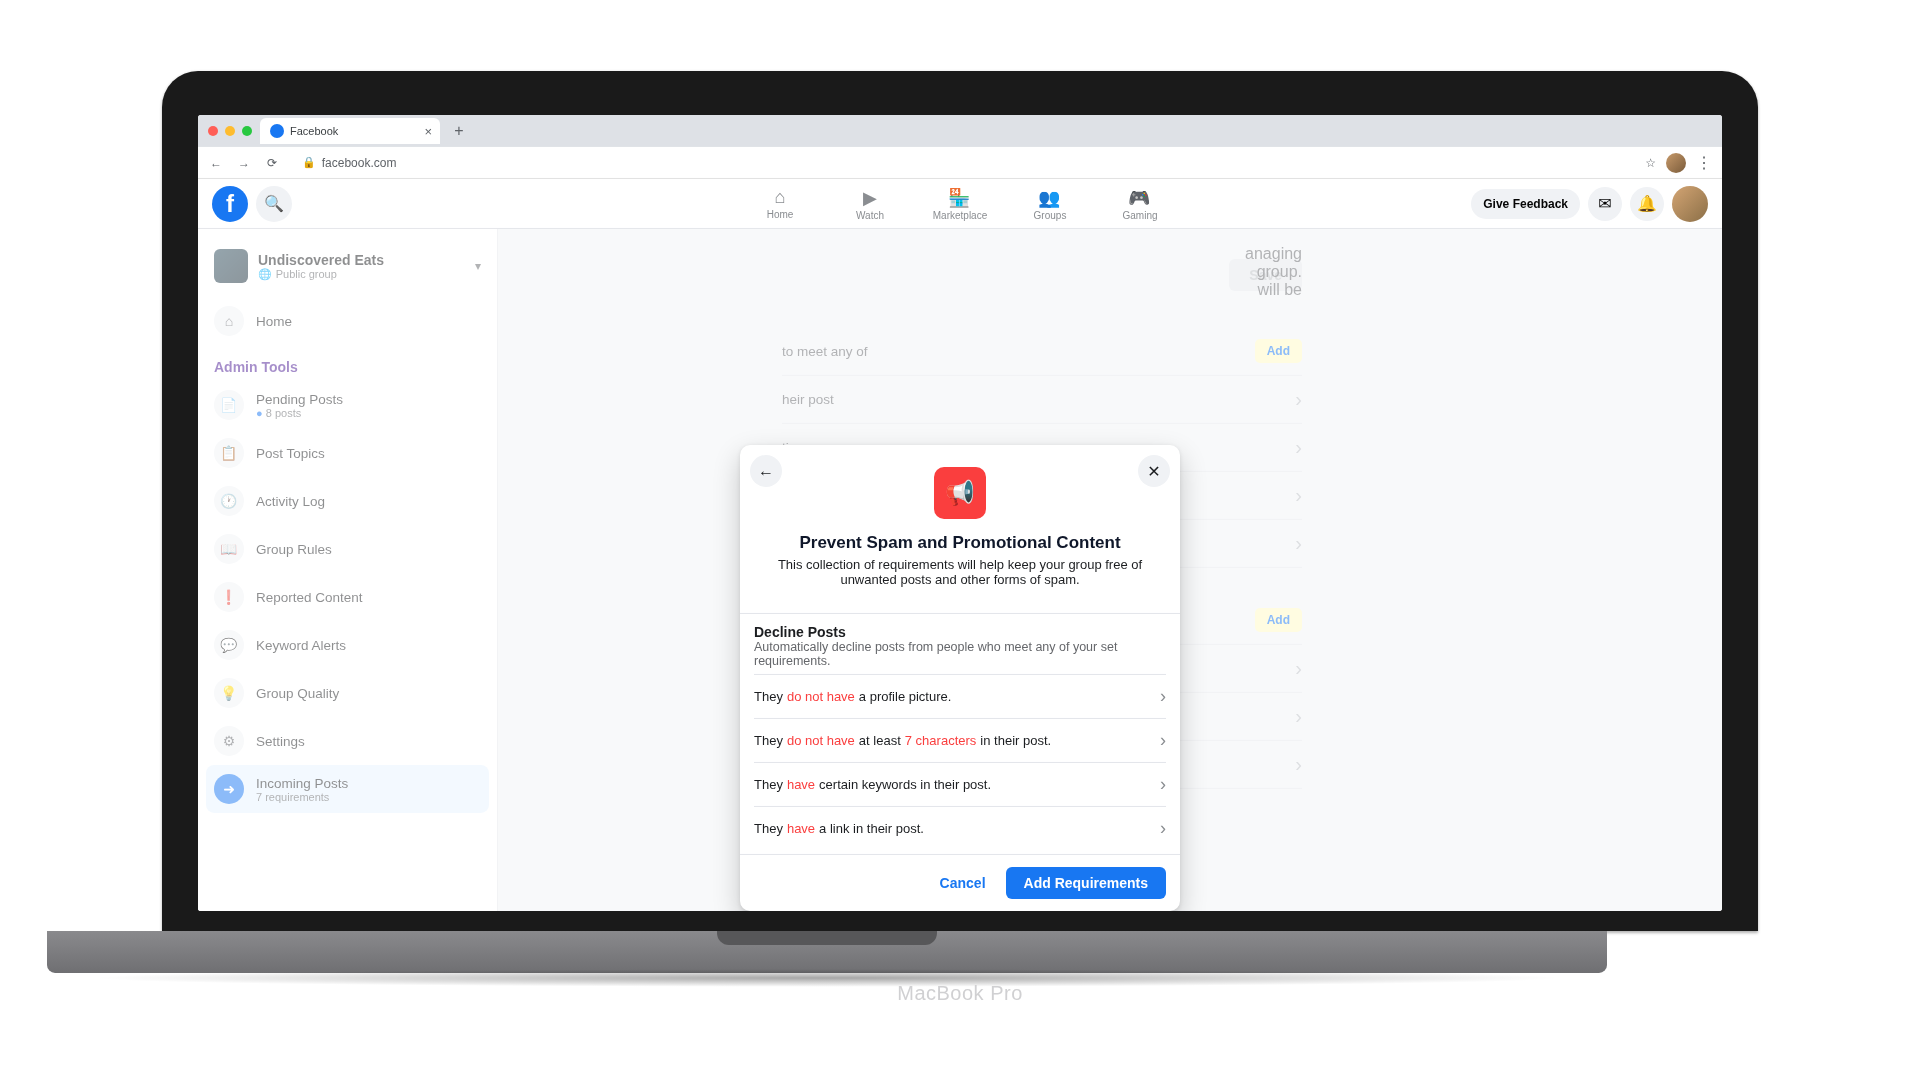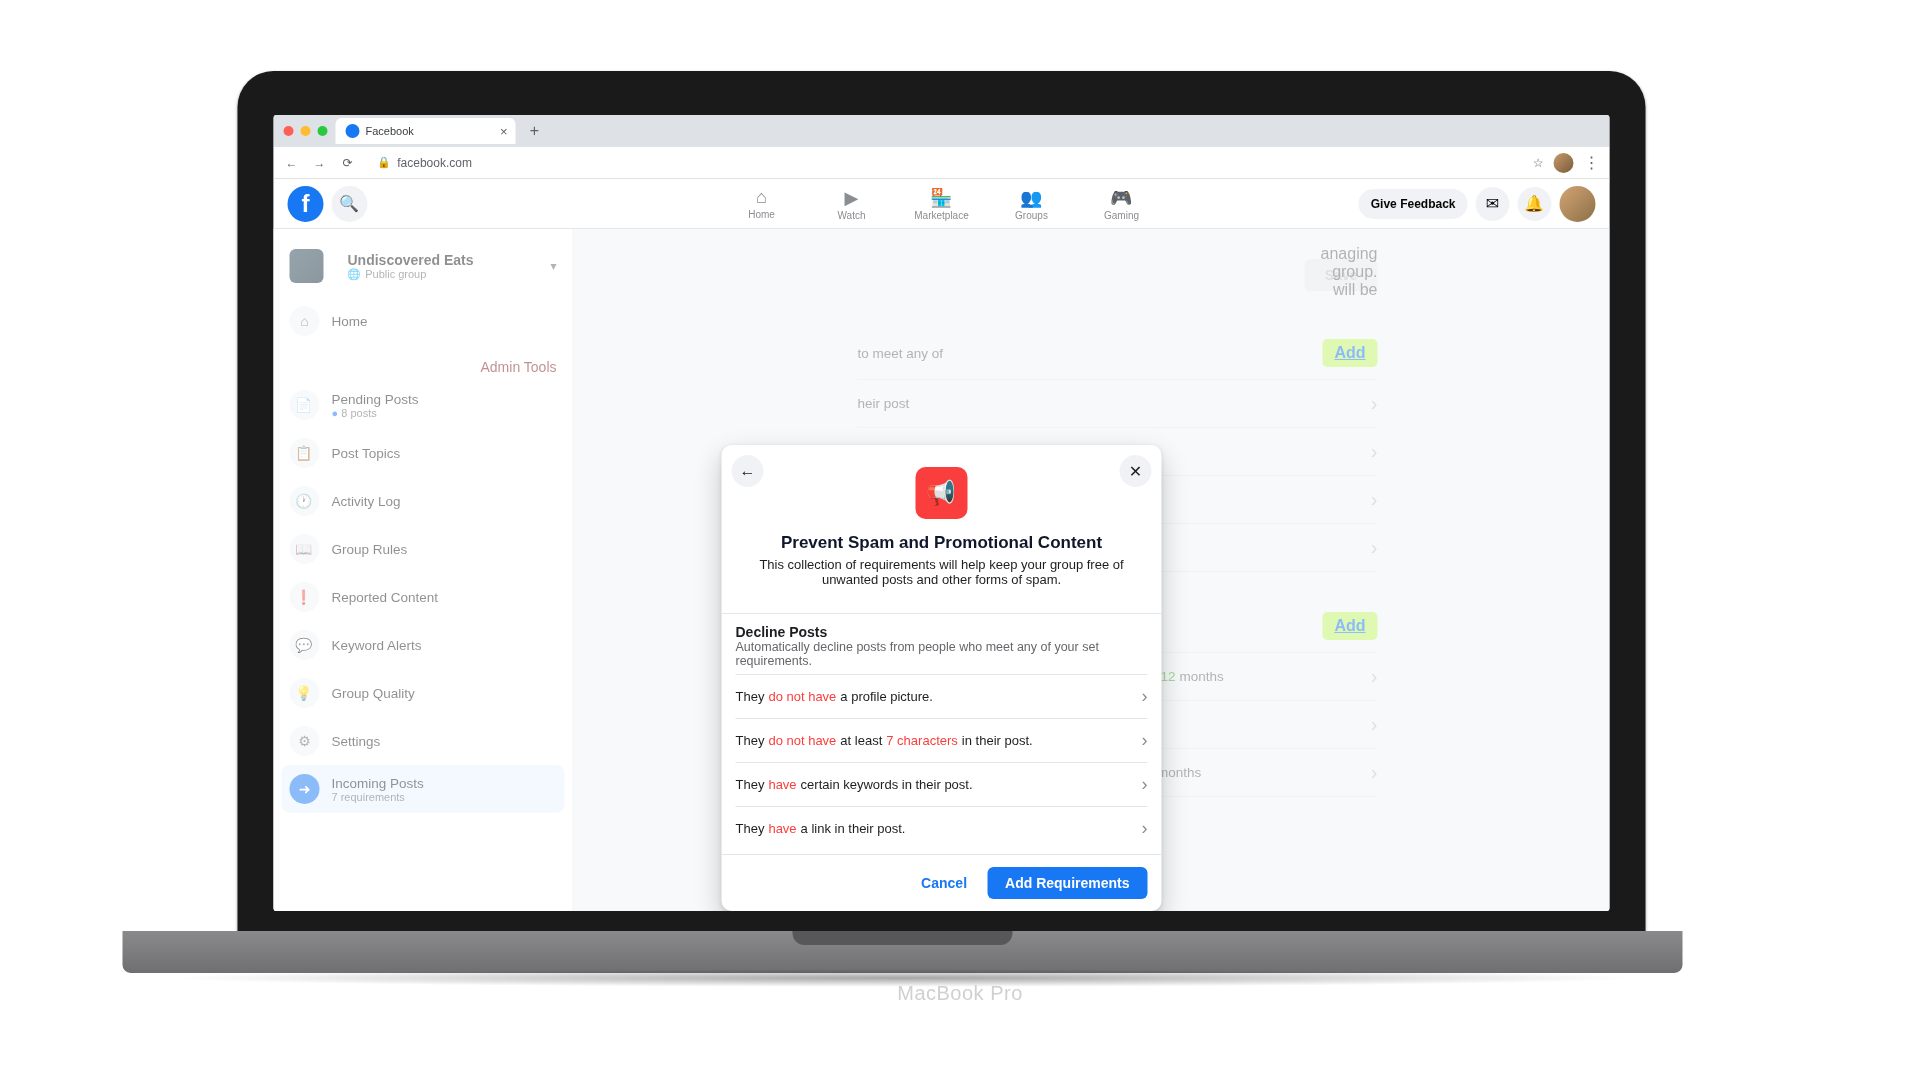--- a/index.html
+++ b/index.html
@@ -1,20 +1,20 @@
 <!DOCTYPE html>
 <html><head>
 <meta charset="utf-8">
 <style>
 * { box-sizing: border-box; margin: 0; padding: 0; font-family: -apple-system, BlinkMacSystemFont, "Segoe UI", Helvetica, Arial, sans-serif; }
 body { background: #fff; width: 1920px; height: 1080px; overflow: hidden; position: relative; }
 
 
 .laptop { position: absolute; left: 50%; top: 50%; transform: translate(-50%, -52%); }
-.screen-bezel { width: 1408px; height: 860px; background: #1a1a1a; border-radius: 36px 36px 0 0; padding: 44px 36px 20px 36px; box-shadow: 0 2px 3px rgba(0,0,0,.3); }
+.screen-bezel { width: 1596px; height: 860px; background: #1a1a1a; border-radius: 36px 36px 0 0; padding: 44px 36px 20px 36px; box-shadow: 0 2px 3px rgba(0,0,0,.3); }
 .screen { width: 100%; height: 100%; background: #fff; border-radius: 3px; overflow: hidden; position: relative; }
 .base { width: 1560px; height: 42px; background: linear-gradient(#8a8a8d, #6f6f72); margin: 0 auto; border-radius: 0 0 8px 8px; position: relative; margin-left: -115px; }
 .base::after { content: ""; position: absolute; bottom: -14px; left: 40px; right: 40px; height: 18px; background: radial-gradient(ellipse at center, rgba(0,0,0,.35), transparent 70%); }
 .notch { position: absolute; top: 0; left: 50%; transform: translateX(-50%); width: 220px; height: 14px; background: #575759; border-radius: 0 0 12px 12px; }
 .brand { position: absolute; bottom: -32px; left: 50%; transform: translateX(-50%); color: #d0d0d2; font-size: 20px; letter-spacing: .5px; font-weight: 300; }
 .brand b { font-weight: 500; }
 
 
 .browser-tabs { height: 32px; background: #dee1e6; display: flex; align-items: center; padding: 0 10px; gap: 8px; }
 .traffic { display: flex; gap: 7px; }
@@ -43,41 +43,41 @@
 .feedback { background: #f0f2f5; padding: 8px 12px; border-radius: 18px; font-size: 12px; font-weight: 600; color: #050505; }
 .circ { width: 34px; height: 34px; border-radius: 50%; background: #f0f2f5; display: flex; align-items: center; justify-content: center; color: #050505; font-size: 16px; }
 .prof { width: 36px; height: 36px; border-radius: 50%; background: linear-gradient(135deg,#d4a574,#8b6f47); }
 
 
 .app-body { display: flex; height: calc(100% - 114px); background: #f0f2f5; position: relative; }
 
 
 .sidebar { width: 300px; background: #fff; border-right: 1px solid #e4e6eb; padding: 14px 8px; overflow: hidden; }
 .sb-title { font-size: 20px; font-weight: 700; color: #1c1e21; padding: 0 8px 10px; }
-.grp-row { display: flex; align-items: center; gap: 24px; padding: 6px 8px 14px; }
+.grp-row { display: flex; align-items: center; gap: 10px; padding: 6px 8px 14px; }
 .grp-img { width: 34px; height: 34px; border-radius: 6px; background: linear-gradient(135deg,#2a4a5a,#1a2e3a); }
 .grp-info .name { font-size: 14px; font-weight: 600; color: #1c1e21; }
 .grp-info .vis { font-size: 11px; color: #65676b; display: flex; align-items: center; gap: 4px; }
 .grp-chev { margin-left: auto; color: #65676b; font-size: 12px; }
 .sb-item { display: flex; align-items: center; gap: 12px; padding: 9px 8px; border-radius: 8px; color: #1c1e21; font-size: 13.5px; }
 .sb-item.active { background: #e7f3ff; }
 .sb-item .ic { width: 30px; height: 30px; border-radius: 50%; background: #f0f2f5; display: flex; align-items: center; justify-content: center; color: #65676b; font-size: 14px; }
 .sb-item.active .ic { background: #1877f2; color: #fff; }
 .sb-item .txt { flex: 1; }
 .sb-item .sub { font-size: 11px; color: #65676b; }
 .sb-item .sub .dot { color: #1877f2; }
-.sb-h { font-size: 14px; font-weight: 400; color: #7f1d1d; padding: 14px 8px 6px; text-align: right; }
+.sb-h { font-size: 14px; font-weight: 700; color: #4c1d95; padding: 14px 8px 6px; }
 
 
 .main { flex: 1; padding: 16px 24px; overflow: hidden; color: #65676b; }
 .main-title { font-size: 18px; font-weight: 700; color: #1c1e21; margin-bottom: 4px; }
 .savebtn { float: right; background: #e4e6eb; color: #bcc0c4; padding: 8px 20px; border-radius: 6px; font-weight: 600; font-size: 14px; margin-top: -40px; }
 .rule-row { display: flex; align-items: center; padding: 12px 0; border-bottom: 1px solid #e4e6eb; font-size: 13.5px; max-width: 520px; gap: 4px; text-align: right; }
 .rule-row .chev { margin-left: auto; color: #bcc0c4; font-size: 20px; }
-.rule-row .add { margin-left: auto; color: #1877f2; background: #bef264; padding: 5px 12px; border-radius: 5px; font-weight: 600; font-size: 16px; text-decoration: underline; }
+.rule-row .add { margin-left: auto; color: #1877f2; background: #fef9c3; padding: 5px 12px; border-radius: 5px; font-weight: 600; font-size: 12px; }
 .val-g { color: #42b72a; font-weight: 500; }
 .section { margin-top: 28px; }
 
 
 .dim { position: absolute; inset: 0; background: rgba(255,255,255,.5); }
 .modal { position: absolute; left: 50%; top: 216px; transform: translateX(-50%); width: 440px; background: #fff; border-radius: 10px; box-shadow: 0 12px 28px rgba(0,0,0,.2), 0 2px 4px rgba(0,0,0,.1); overflow: hidden; }
 .m-head { padding: 12px; position: relative; text-align: center; }
 .m-back,.m-close { position: absolute; top: 10px; width: 32px; height: 32px; border-radius: 50%; background: #f0f2f5; display: flex; align-items: center; justify-content: center; font-size: 16px; color: #1c1e21; }
 .m-back { left: 10px; } .m-close { right: 10px; }
 .m-icon { width: 52px; height: 52px; border-radius: 10px; background: #fa3e3e; margin: 10px auto 14px; display: flex; align-items: center; justify-content: center; color: #fff; font-size: 24px; }

